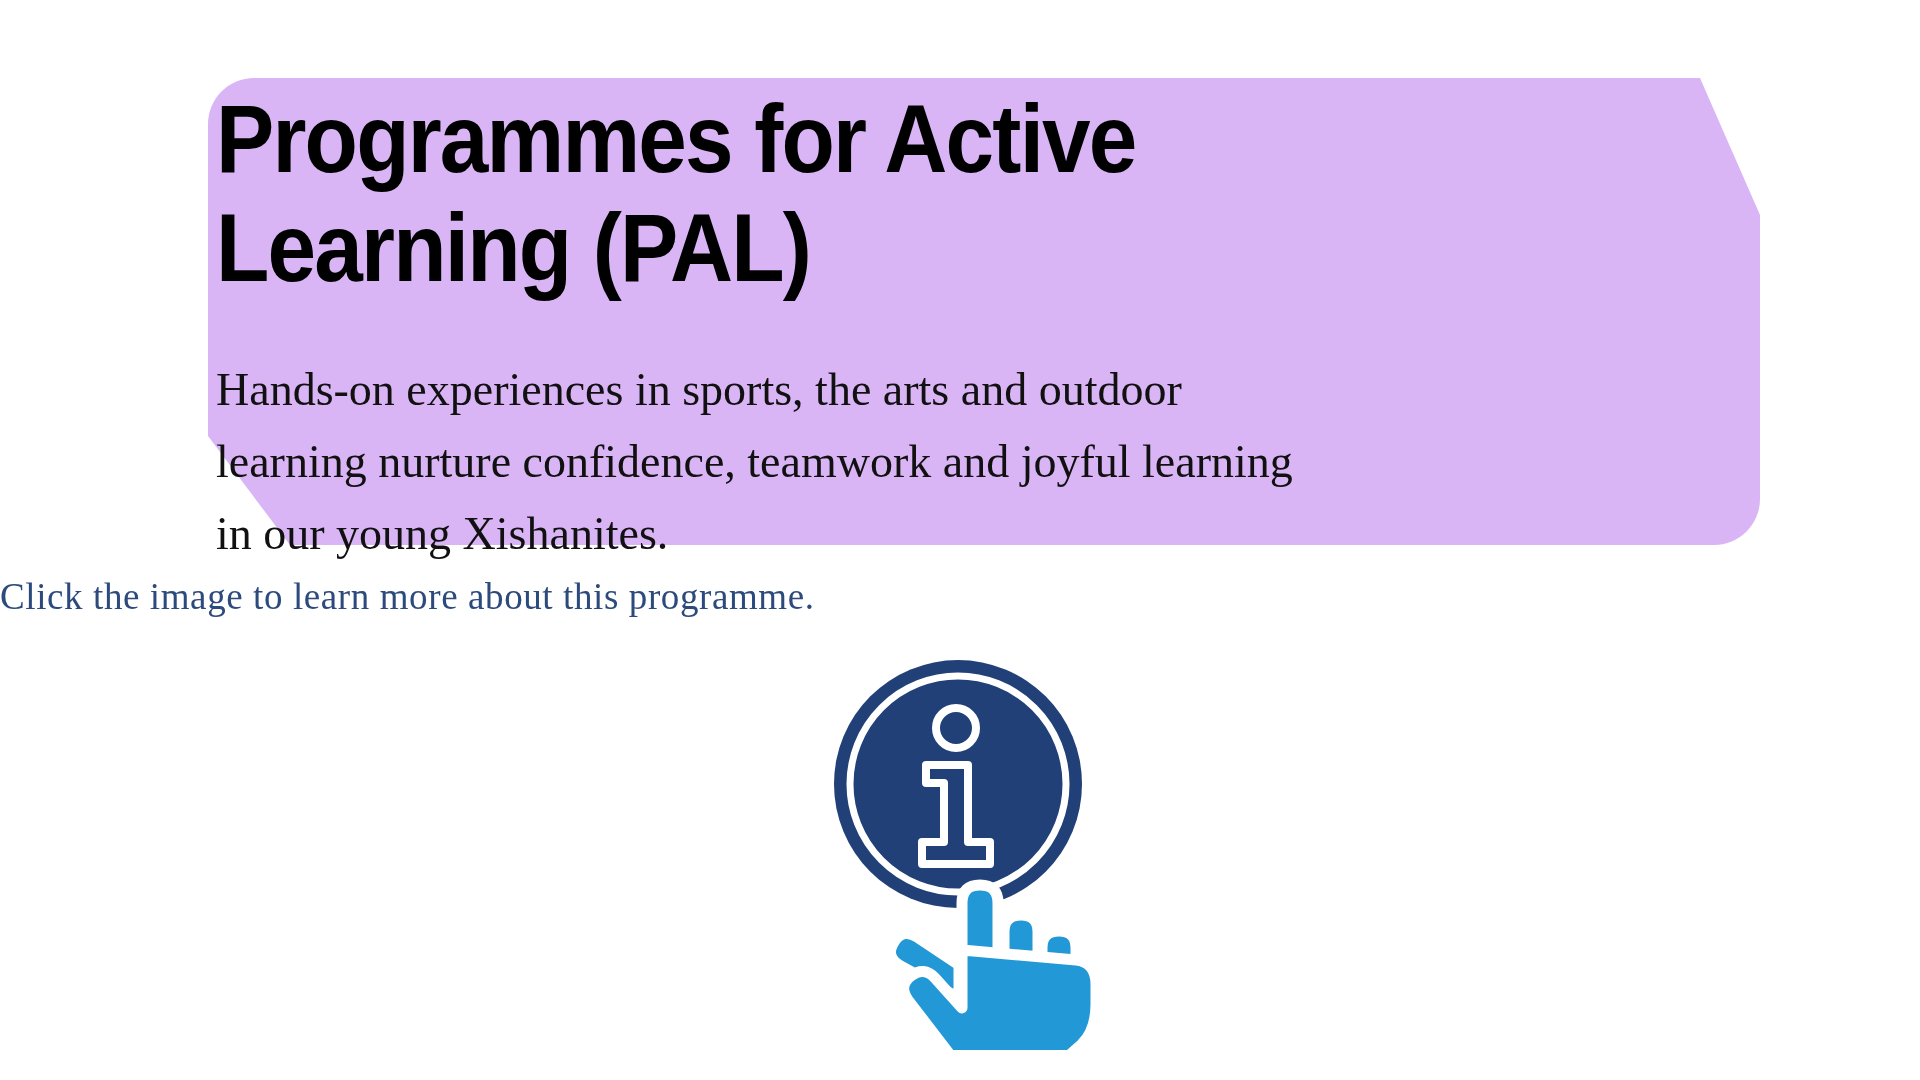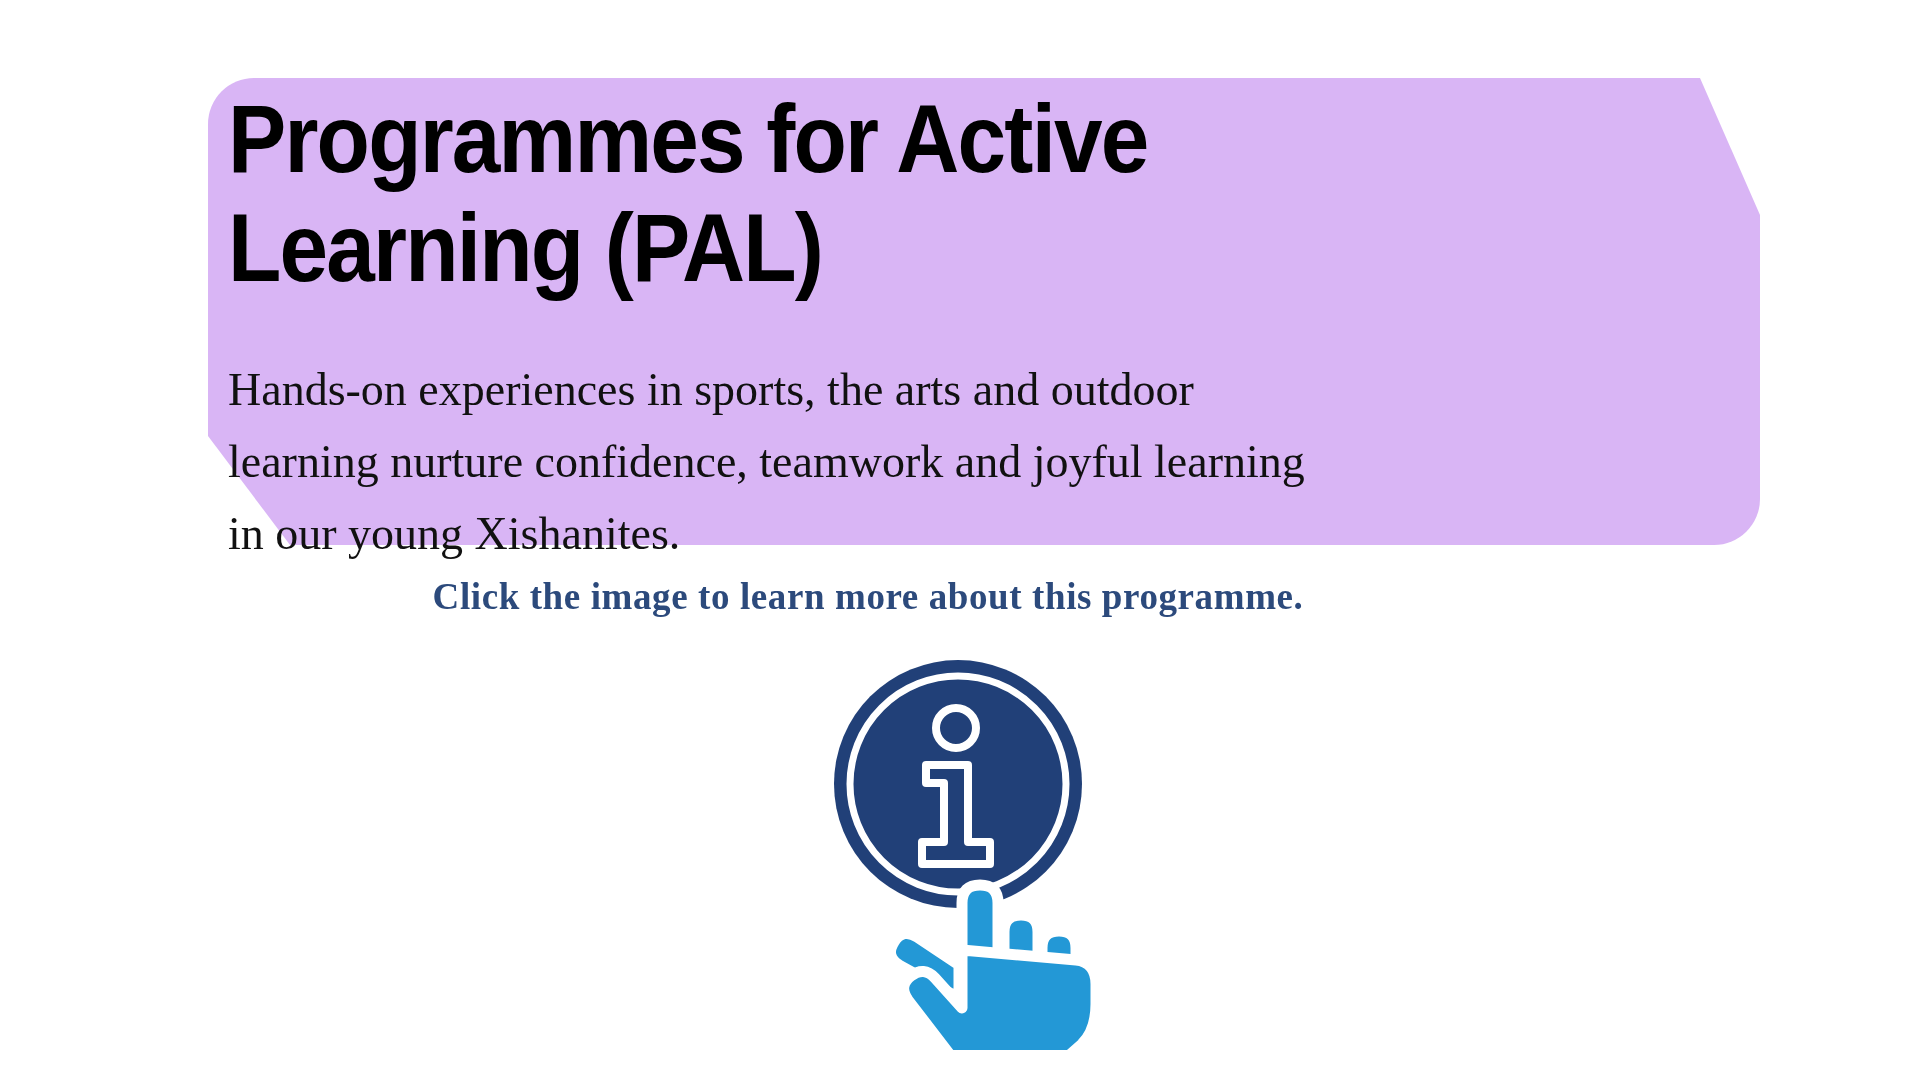--- a/index.html
+++ b/index.html
@@ -42,21 +42,21 @@
   #banner-card::before {
     content: "";
     position: absolute;
     inset: 0;
     border-radius: 46px;
     pointer-events: none;
   }
 
   #banner-inner {
     position: absolute;
-    left: 208px;
+    left: 196px;
     top: 78px;
     width: 1604px;
     height: 467px;
     padding: 0;
     box-sizing: border-box;
   }
 
   #banner-title {
     position: absolute;
     left: 20px;
@@ -88,23 +88,23 @@
     white-space: pre-line;
   }
 
   
   #click-prompt {
     position: absolute;
     left: 0;
     top: 575px;
     width: 1736px;
     margin: 0;
-    text-align: center;
+    text-align: left;
     font-family: "Liberation Serif", serif;
-    font-weight: 700;
+    font-weight: 400;
     font-size: 37px;
     letter-spacing: 0.6px;
     color: #2c4a7c;
   }
 
   
   #info-click-graphic {
     position: absolute;
     left: 834px;
     top: 660px;

